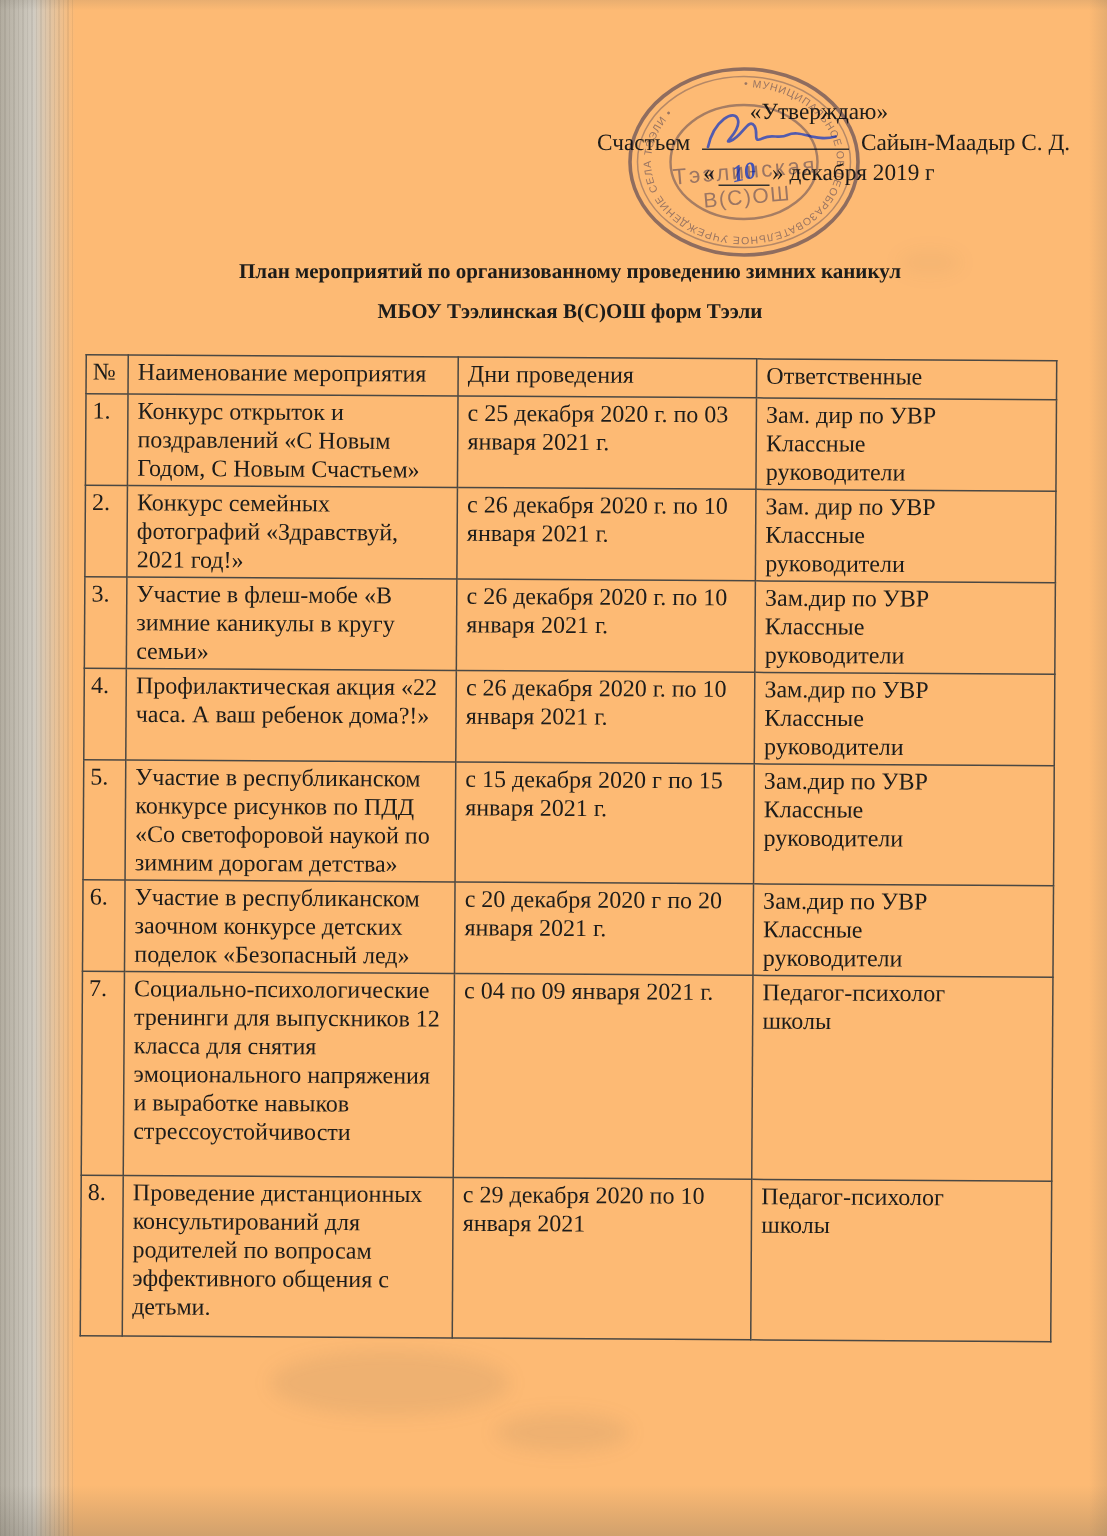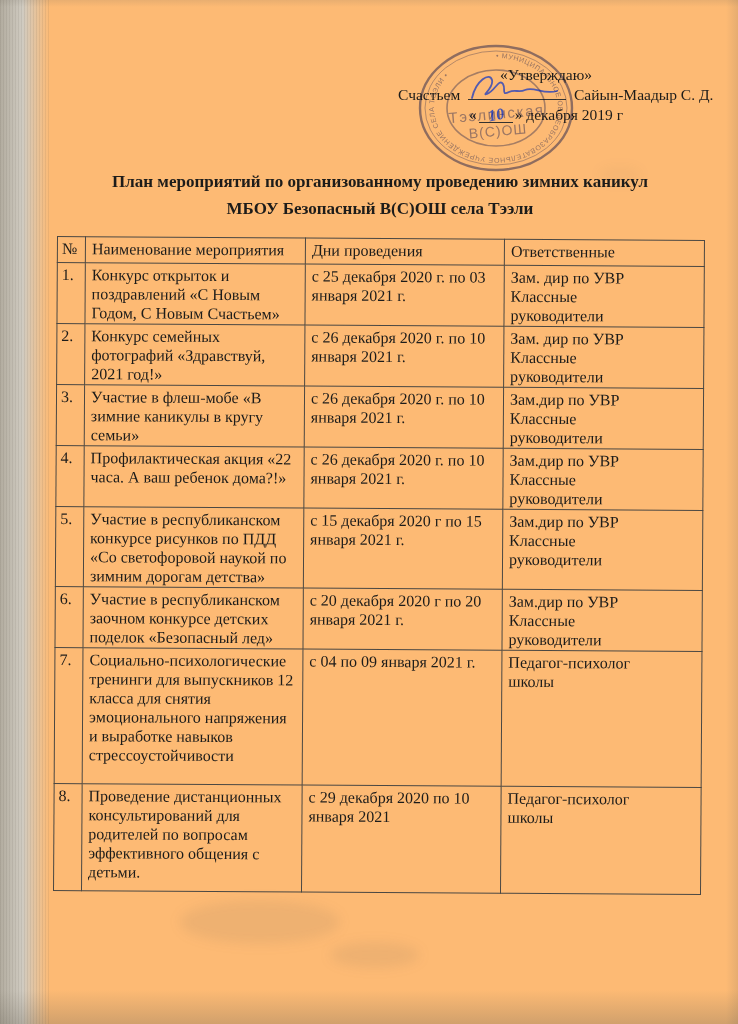--- a/index.html
+++ b/index.html
@@ -42,21 +42,21 @@
   .stamp{position:absolute;left:417px;top:43px;mix-blend-mode:multiply;opacity:.85;pointer-events:none;}
   .ring-outer{fill:none;stroke:#7d83c8;stroke-width:2.4;}
   .ring-outer2{fill:none;stroke:#7d83c8;stroke-width:1;opacity:.65;}
   .ring-inner{fill:none;stroke:#7d83c8;stroke-width:1.6;opacity:.8;}
   .ring-text{font-size:7px;fill:#7d83c8;letter-spacing:.6px;font-family:"Liberation Sans",sans-serif;opacity:.9;}
   .stamp-center1{font-size:15px;fill:#8b91d2;letter-spacing:1.6px;font-family:"Liberation Sans",sans-serif;}
   .stamp-center2{font-size:14px;fill:#8b91d2;letter-spacing:1px;font-family:"Liberation Sans",sans-serif;}
 
   
   .doc-title{position:absolute;left:50px;top:168px;width:660px;text-align:center;
-    font-weight:bold;font-size:17px;line-height:27px;}
+    font-weight:bold;font-size:14px;line-height:27px;}
 
   
   .table-wrap{position:absolute;left:57px;top:236px;width:647px;transform:rotate(.35deg);transform-origin:0 0;}
   table.plan{border-collapse:collapse;table-layout:fixed;width:647px;font-size:16px;line-height:19px;}
   .plan th,.plan td{border:1px solid #4b4843;vertical-align:top;padding:2px 6px 1px 6px;font-weight:normal;text-align:left;overflow:hidden;}
   .plan th.c-num,.plan td.cell-num{padding-left:4px;padding-right:2px;}
   .cell-name,.cell-days{text-align:justify;text-align-last:left;-moz-text-align-last:left;}
   .plan thead tr{height:26px;}
   .plan tbody tr:nth-child(1){height:57px;}
   .plan tbody tr:nth-child(2){height:56px;}
@@ -105,21 +105,21 @@
       <textPath href="#ringPath">• МУНИЦИПАЛЬНОЕ ОБЩЕОБРАЗОВАТЕЛЬНОЕ УЧРЕЖДЕНИЕ СЕЛА ТЭЭЛИ •</textPath>
     </text>
     <g transform="rotate(-5 79 65)">
       <text class="stamp-center1" x="79" y="76" text-anchor="middle">Тээлинская</text>
       <text class="stamp-center2" x="79" y="93" text-anchor="middle">В(С)ОШ</text>
     </g>
   </svg>
 
   <div class="doc-title">
     <div>План мероприятий по организованному проведению зимних каникул</div>
-    <div>МБОУ Безопасный  В(С)ОШ села Тээли</div>
+    <div>МБОУ Тээлинская  В(С)ОШ форм Тээли</div>
   </div>
 
   <div class="table-wrap">
     <table class="plan">
       <colgroup>
         <col style="width:28px">
           <col style="width:220px">
           <col style="width:199px">
           <col style="width:200px">
       </colgroup>

